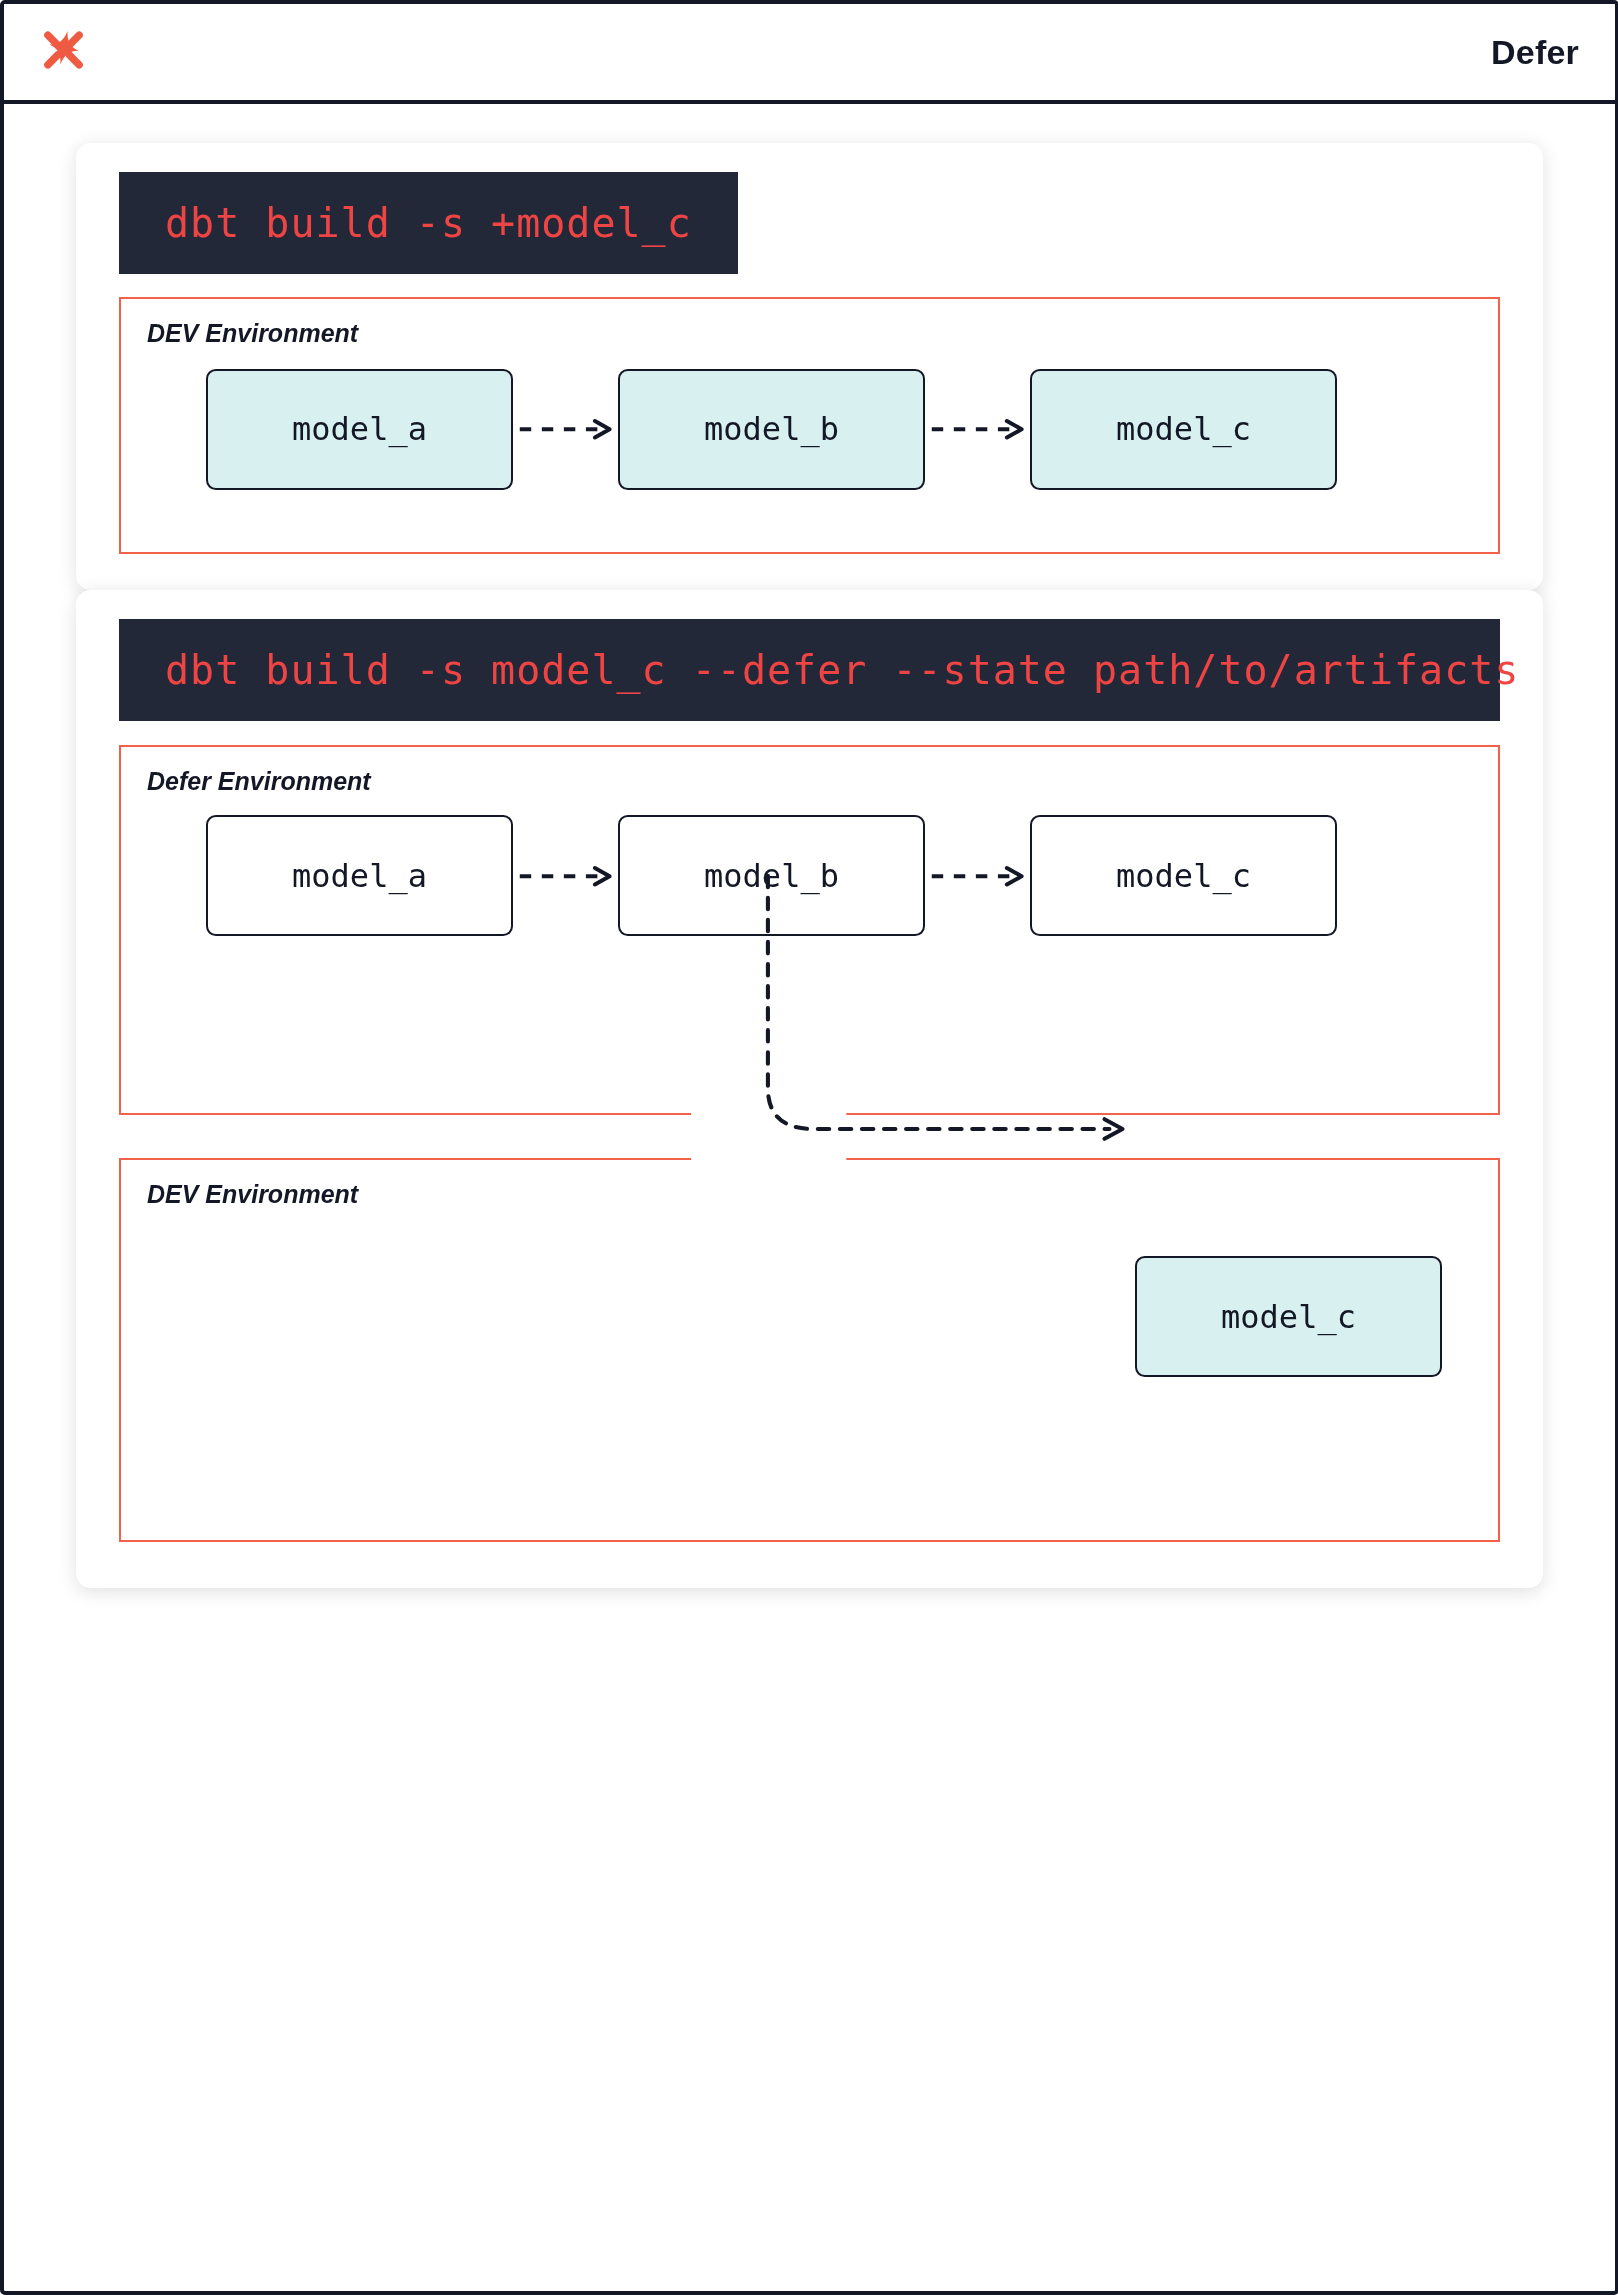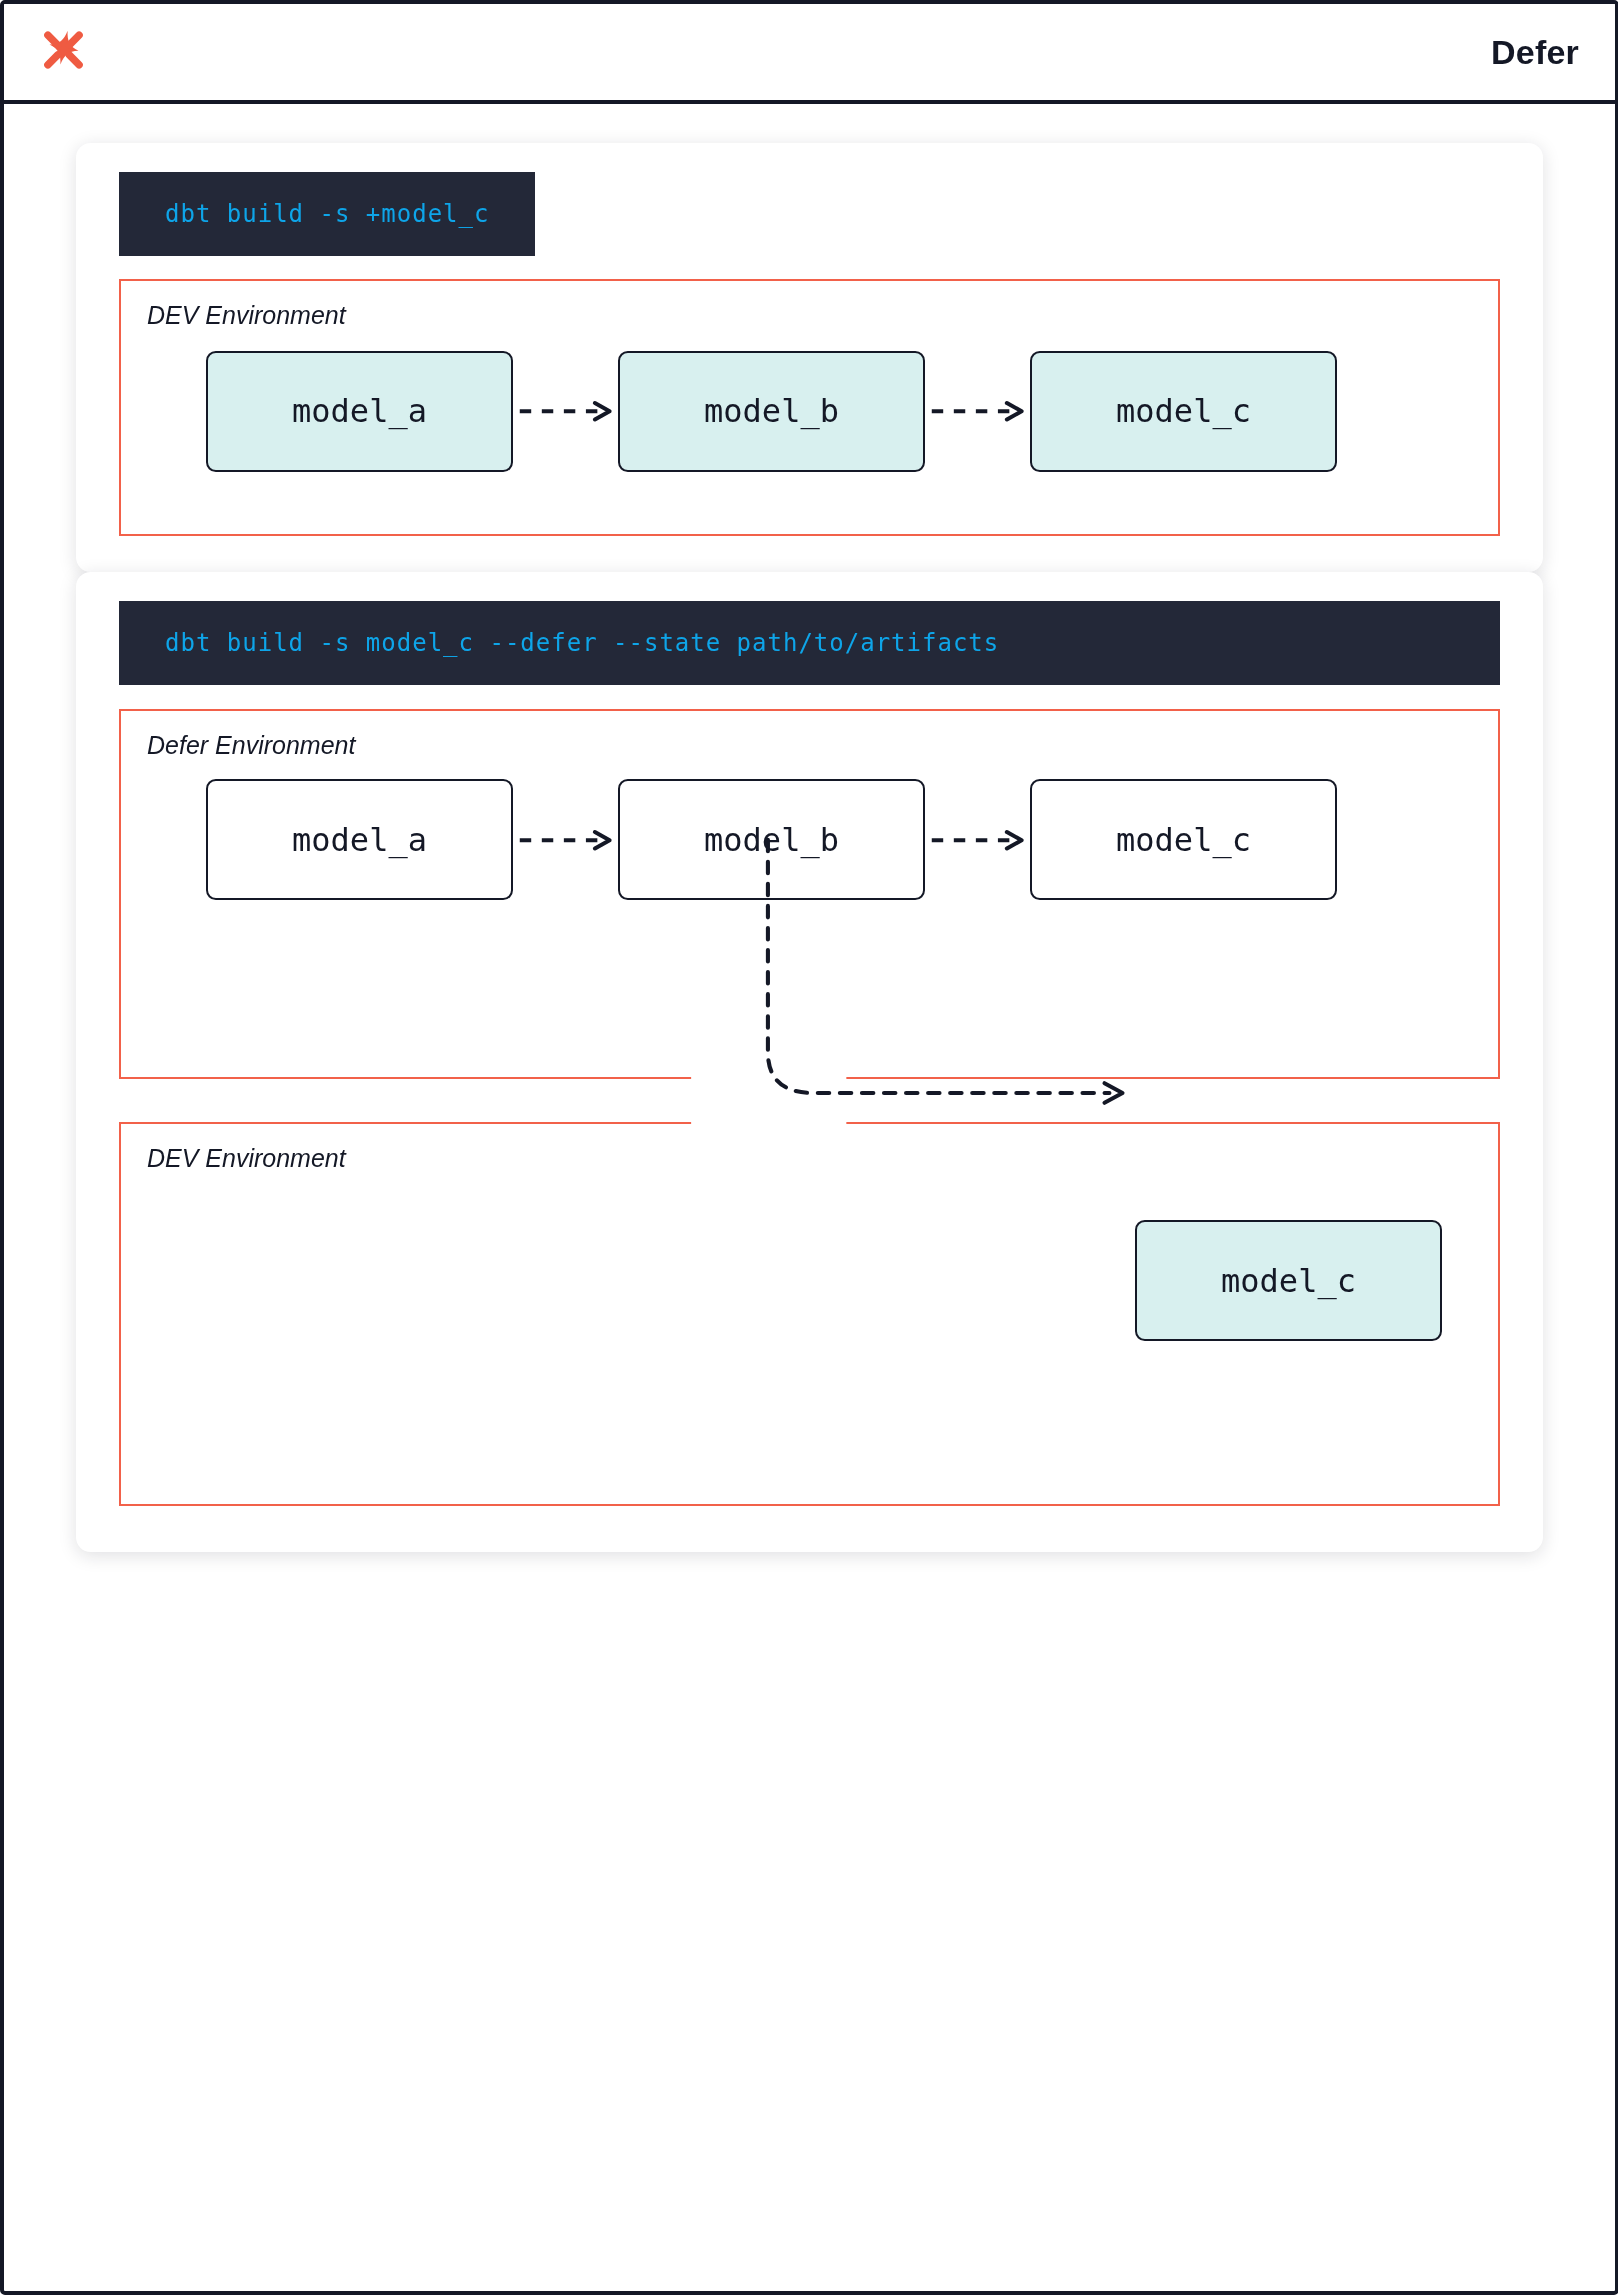--- a/index.html
+++ b/index.html
@@ -78,40 +78,40 @@
   .card {
     background: #ffffff;
     border-radius: 14.7px;
     box-shadow: 0 3.3px 18px rgba(20,24,38,0.13);
     padding: 29px 43px 36px 43px;
     box-sizing: border-box;
     margin: 0 26px;
   }
   .cmd {
     background: #232838;
-    color: #0ea5e9;
+    color: #ef4444;
     font-family: "DejaVu Sans Mono", monospace;
-    font-size: 24px;
+    font-size: 40px;
     letter-spacing: 1px;
     padding: 28px 46px;
     box-sizing: border-box;
     display: inline-block;
     white-space: nowrap;
   }
   .cmd.full { display: block; }
   .env {
     position: relative;
     border: 2.5px solid #f2614a;
     box-sizing: border-box;
     margin-top: 23px;
   }
   .env-label {
     font-size: 25px;
     font-style: italic;
-    font-weight: normal;
+    font-weight: bold;
     color: #141826;
     padding: 19.6px 0 0 26px;
   }
   .node {
     width: 307px;
     height: 121px;
     border: 2.5px solid #141826;
     border-radius: 9.8px;
     display: flex;
     align-items: center;

